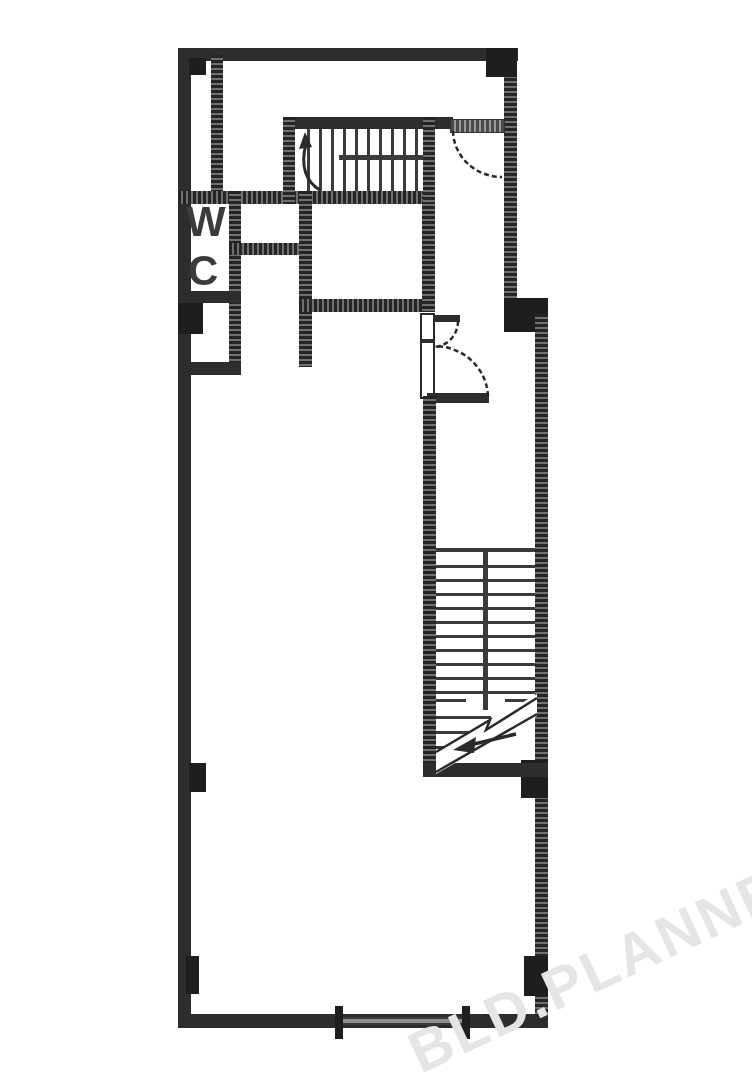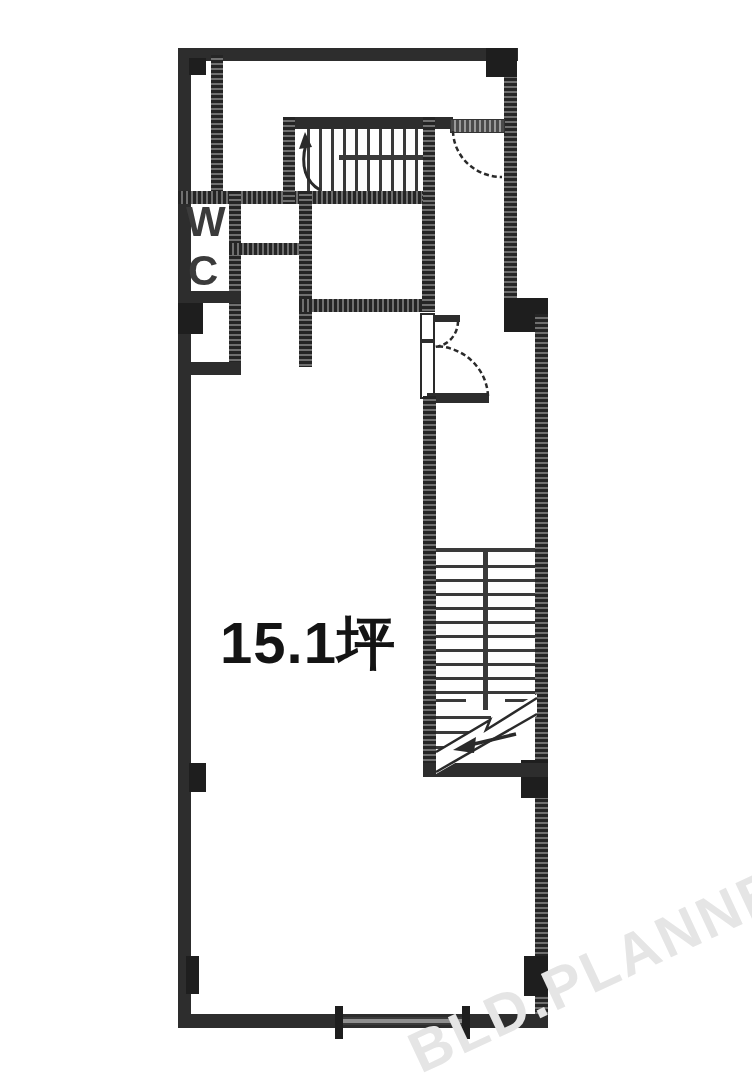--- a/index.html
+++ b/index.html
@@ -115,16 +115,15 @@
     <polygon points="436,752 537,694 537,716 436,774" fill="#ffffff"></polygon>
     <polyline points="436,752 490,720 486,730 537,698" fill="none" stroke="#2a2a2a" stroke-width="2.5"></polyline>
     <line x1="436" y1="772" x2="537" y2="714" stroke="#2a2a2a" stroke-width="2.5"></line>
 
     <path d="M 516,734 L 474,744" fill="none" stroke="#2a2a2a" stroke-width="3.5"></path>
     <polygon points="453,750 476,737 474,753" fill="#2a2a2a"></polygon>
   </svg>
 
   <div class="label-wc" style="left:186px;top:201px;">W</div>
   <div class="label-wc" style="left:188px;top:250px;">C</div>
-  <div class="label-area" style="left:220px;top:614px;">15.1坪</div>
   <div class="watermark">BLD.PLANNER</div>
 
 </div>
 
 </body></html>

